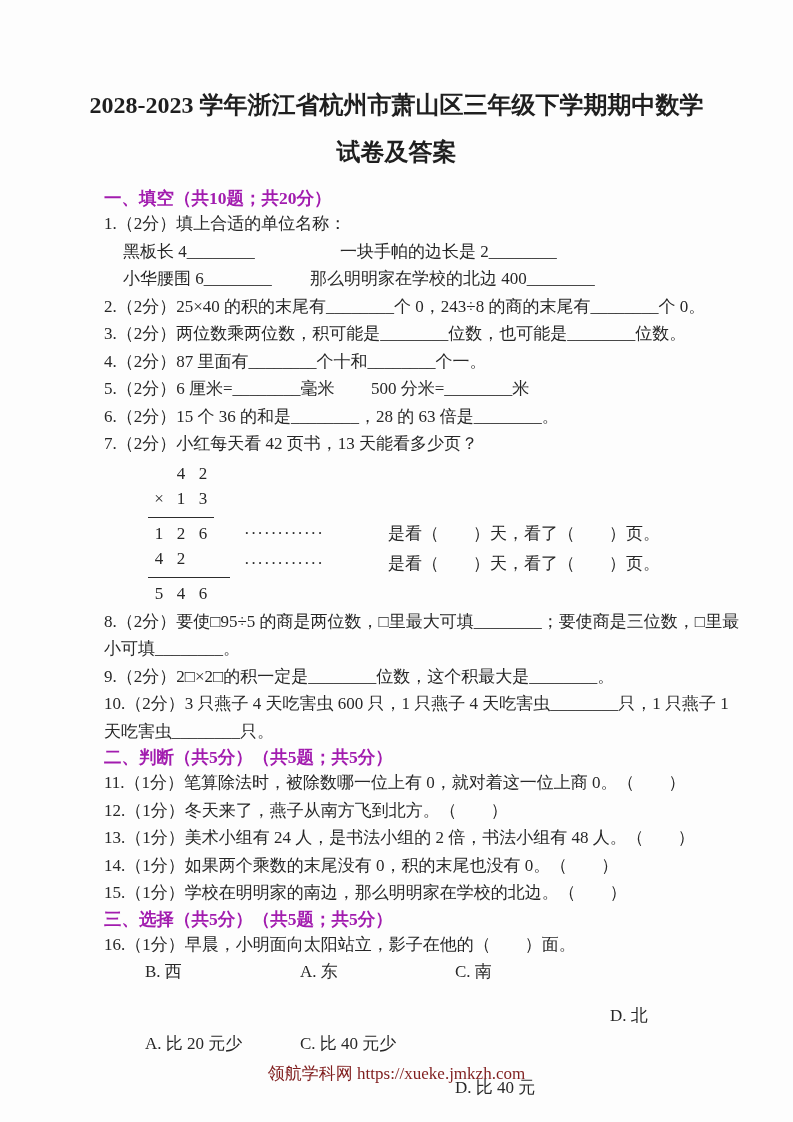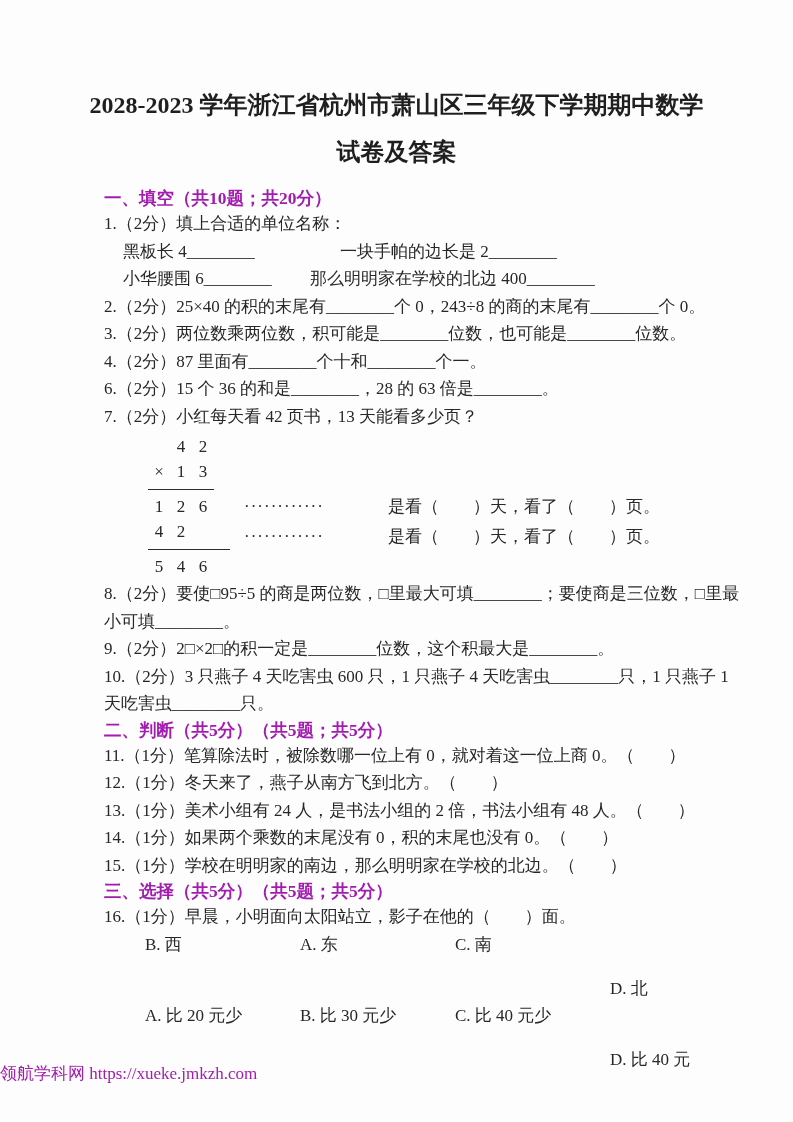--- a/index.html
+++ b/index.html
@@ -63,22 +63,23 @@
   .m-note { margin-left: 38px; white-space: nowrap; }
   
   .options { display: flex; padding-left: 41px; margin: 0; }
   .options .opt { display: inline-block; width: 155px; white-space: nowrap; }
   .options .opt:last-child { width: auto; margin-top: 44px; }
   .footer {
     position: absolute;
     left: 0;
     right: 0;
     top: 1062px;
+    text-align: center;
     font-size: 17px;
-    color: #a21caf;
+    color: #7f1d1d;
   }
 </style>
 </head>
 <body>
 
 <div class="page">
 
   <h1 class="title">
     <span class="title-line">2028-2023 学年浙江省杭州市萧山区三年级下学期期中数学</span>
     <span class="title-line">试卷及答案</span>
@@ -94,20 +95,21 @@
       <span>一块手帕的边长是 2________</span>
     </div>
     <div class="sub-row">
       <span class="left-w2">小华腰围 6________</span>
       <span>那么明明家在学校的北边 400________</span>
     </div>
 
     <p class="q">2.（2分）25×40 的积的末尾有________个 0，243÷8 的商的末尾有________个 0。</p>
     <p class="q">3.（2分）两位数乘两位数，积可能是________位数，也可能是________位数。</p>
     <p class="q">4.（2分）87 里面有________个十和________个一。</p>
+    <p class="q"><span class="q5-left">5.（2分）6 厘米=________毫米</span><span>500 分米=________米</span></p>
     <p class="q">6.（2分）15 个 36 的和是________，28 的 63 倍是________。</p>
     <p class="q">7.（2分）小红每天看 42 页书，13 天能看多少页？</p>
 
     <div class="mult">
       <div class="m-line">
         <span class="m-digits">
           <span class="m-cell"></span>
           <span class="m-cell">4</span>
           <span class="m-cell">2</span>
         </span>
@@ -162,21 +164,20 @@
     <h2 class="section-heading">三、选择（共5分）（共5题；共5分）</h2>
     <p class="q">16.（1分）早晨，小明面向太阳站立，影子在他的（　　）面。</p>
     <div class="options">
       <span class="opt">B. 西</span>
       <span class="opt">A. 东</span>
       <span class="opt">C. 南</span>
       <span class="opt">D. 北</span>
     </div>
     <div class="options">
       <span class="opt">A. 比 20 元少</span>
-      <span class="opt">B. 比 30 元少</span>
       <span class="opt">C. 比 40 元少</span>
       <span class="opt">D. 比 40 元</span>
     </div>
 
   </div>
 
   <div class="footer">领航学科网 https://xueke.jmkzh.com</div>
 
 </div>
 

